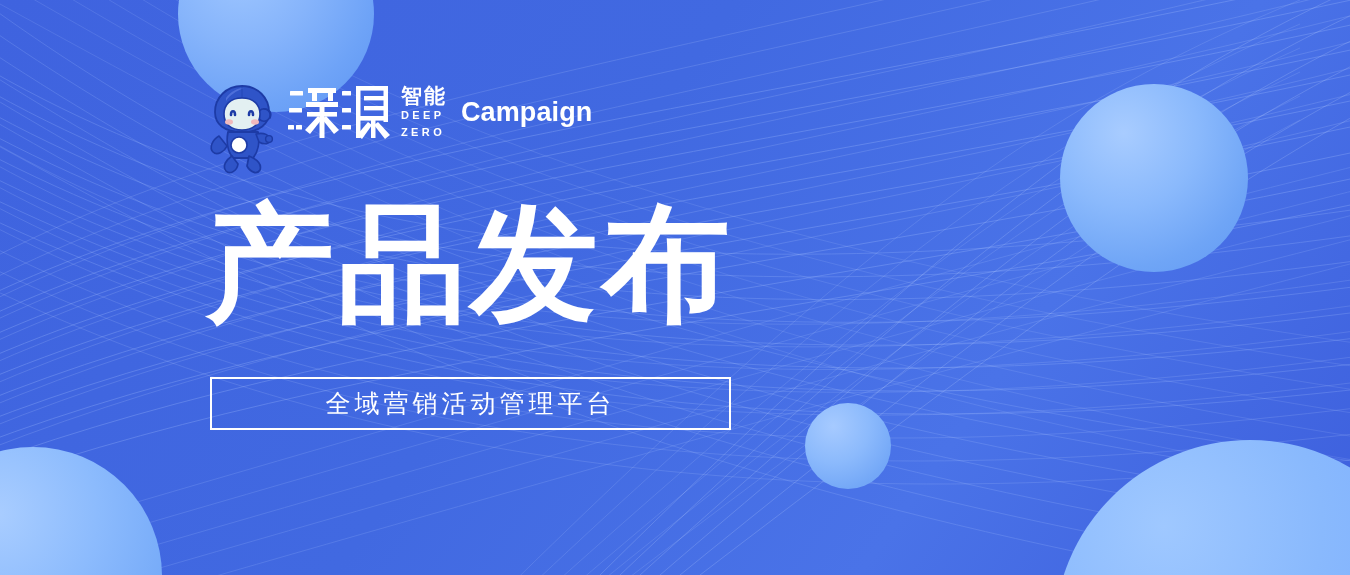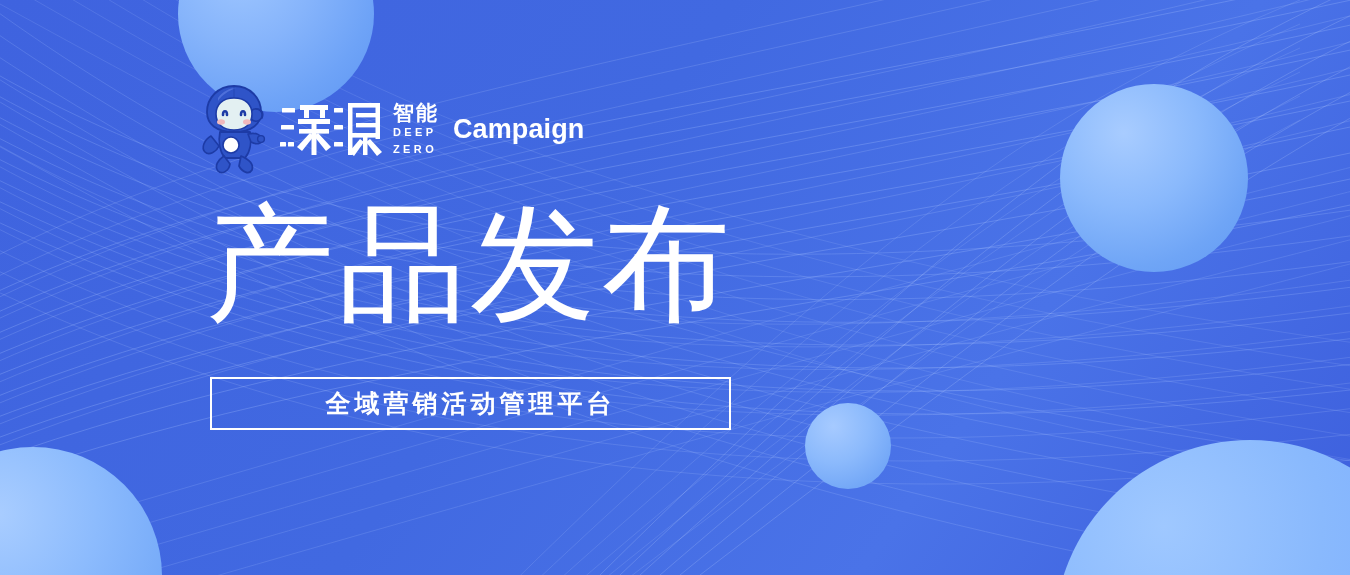--- a/index.html
+++ b/index.html
@@ -63,24 +63,24 @@
 
   
   .content {
     position: absolute;
     inset: 0;
   }
 
   
   .logo-lockup {
     position: absolute;
-    left: 198px;
+    left: 206px;
     top: 82px;
     display: flex;
-    align-items: center;
+    align-items: flex-start;
     gap: 10px;
   }
   .mascot { width: 72px; height: 94px; flex: 0 0 auto; }
   .mascot svg { display: block; }
 
   .logo-wordmark {
     display: flex;
     align-items: center;
     gap: 9px;
   }
@@ -125,21 +125,21 @@
     letter-spacing: 0.1px;
     white-space: nowrap;
   }
 
   
   .headline {
     position: absolute;
     left: 206px;
     top: 196px;
     font-size: 128px;
-    font-weight: 400;
+    font-weight: 700;
     color: #ffffff;
     letter-spacing: 4px;
     line-height: 1.06;
     white-space: nowrap;
   }
 
   
   .subtitle-box {
     position: absolute;
     left: 210px;
@@ -147,21 +147,21 @@
     width: 521px;
     height: 53px;
     border: 2px solid #ffffff;
     box-sizing: border-box;
     display: flex;
     align-items: center;
     justify-content: center;
   }
   .subtitle-text {
     font-size: 25px;
-    font-weight: 700;
+    font-weight: 400;
     color: #ffffff;
     letter-spacing: 4px;
     line-height: 1;
     white-space: nowrap;
   }
 </style>
 </head>
 <body>
 
 <div class="banner">

